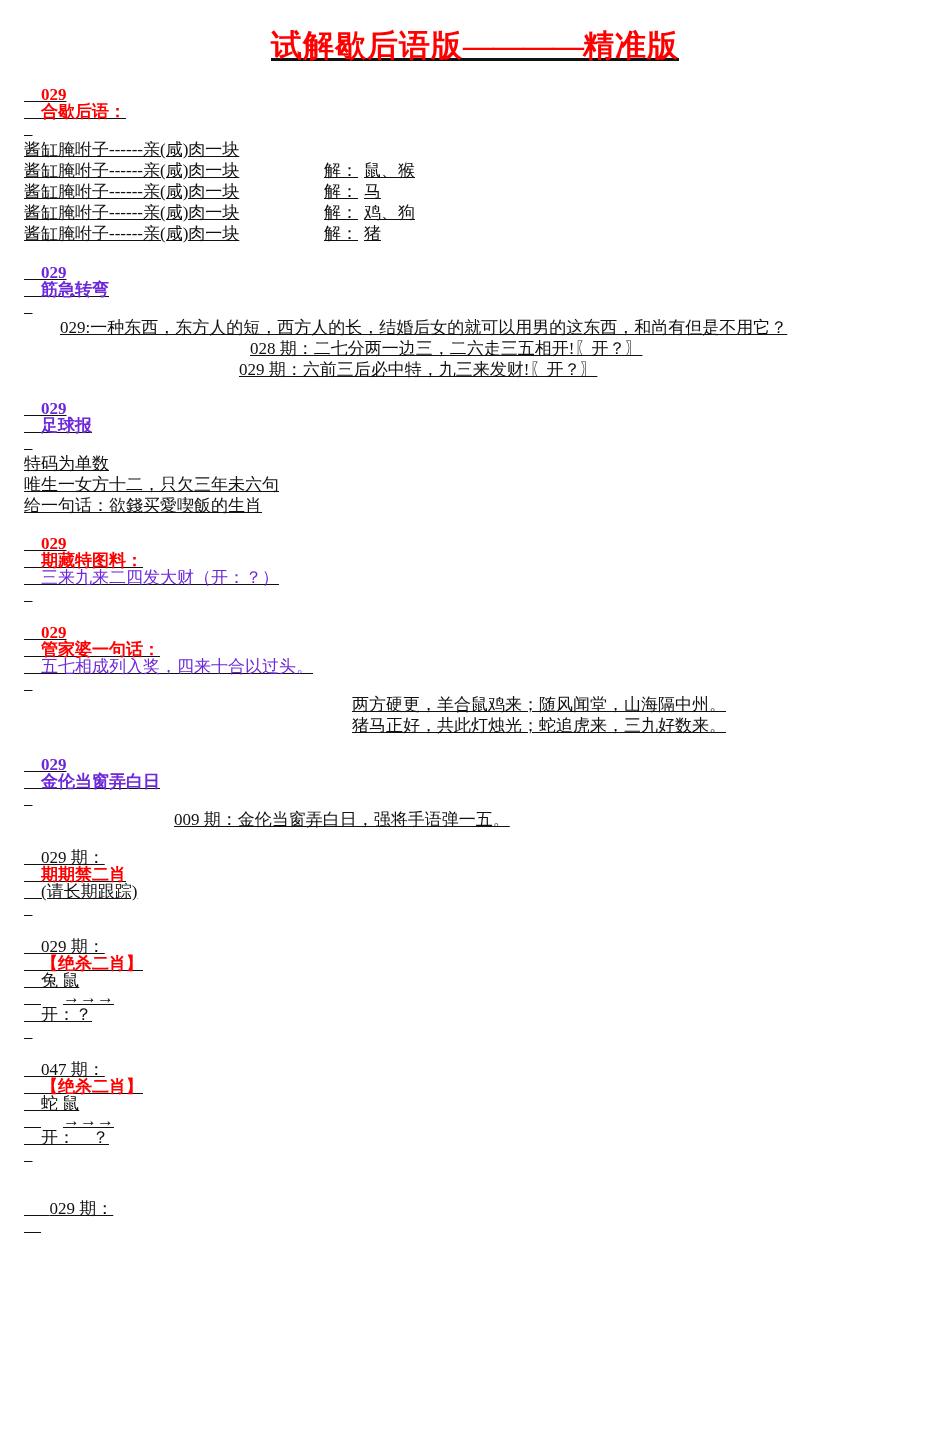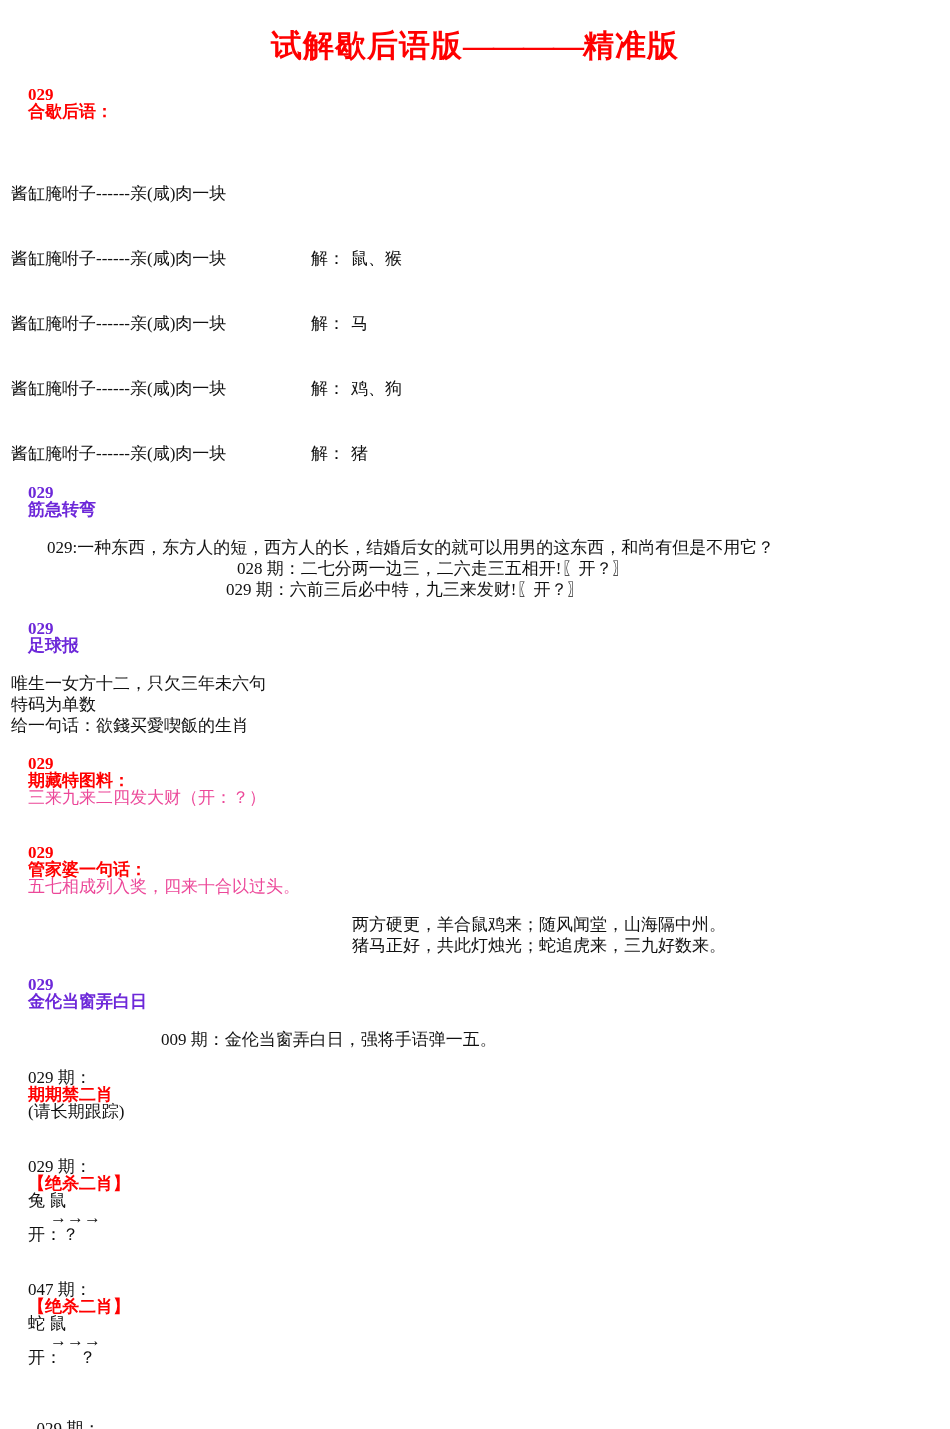--- a/index.html
+++ b/index.html
@@ -14,21 +14,22 @@
     color: #111111;
     font-size: 17px;
     line-height: 1.0;
     overflow: hidden;
   }
   .page {
     position: relative;
     width: 950px;
     height: 1025px;
     box-sizing: border-box;
-    padding: 0 11px;
+    padding: 0 24px;
+    text-decoration: underline;
   }
   .title {
     text-align: center;
     color: #ff0000;
     font-weight: bold;
     font-size: 31px;
     padding-top: 30px;
     padding-bottom: 6px;
     letter-spacing: 1px;
   }
@@ -38,39 +39,38 @@
   .red { color: #ff0000; }
   .bold { font-weight: bold; }
   .line {
     padding: 2px 0 2px 0;
     white-space: pre-wrap;
   }
   .row {
     display: flex;
     align-items: baseline;
     padding: 2px 0;
-    margin-top: 44px;
   }
   .row .left { width: 300px; flex: 0 0 300px; }
   .row .mid { width: 40px; flex: 0 0 40px; }
   .row .right { flex: 1 1 auto; }
   .indent1 { padding-left: 36px; }
   .indent2 { padding-left: 100px; }
   .indent3 { padding-left: 226px; }
   .indent4 { padding-left: 128px; text-align: center; }
   .indent5 { padding-left: 150px; }
   .sect-head {
     color: #6d28d9;
     font-weight: bold;
     padding: 3px 0 2px 0;
   }
   .killred-wrap {
     padding-top: 16px;
   }
-  .plain { color: #ec4899; font-weight: normal; }
+  .plain { color: #6d28d9; font-weight: normal; }
 </style>
 </head>
 <body>
 
 <div class="page">
 
   <div class="title">
     <span>试解歇后语版</span><span class="dash">————</span><span>精准版</span>
   </div>
 
@@ -112,22 +112,22 @@
   <div class="line indent1">029:一种东西，东方人的短，西方人的长，结婚后女的就可以用男的这东西，和尚有但是不用它？</div>
 
   <div class="line indent3">028 期：二七分两一边三，二六走三五相开!〖开？〗</div>
   <div class="line indent2" style="padding-left:215px;">029 期：六前三后必中特，九三来发财!〖开？〗</div>
 
 
   <div class="line sect-head">
     <span>029</span>
     <span>足球报</span>
   </div>
+  <div class="line">特码为单数</div>
   <div class="line">唯生一女方十二，只欠三年未六句</div>
-  <div class="line">特码为单数</div>
   <div class="line">给一句话：欲錢买愛喫飯的生肖</div>
 
   <div class="line">
     <span class="red bold">029</span>
     <span class="red bold">期藏特图料：</span>
     <span class="plain">三来九来二四发大财（开：？）</span>
   </div>
 
   <div class="line">
     <span class="red bold">029</span>

